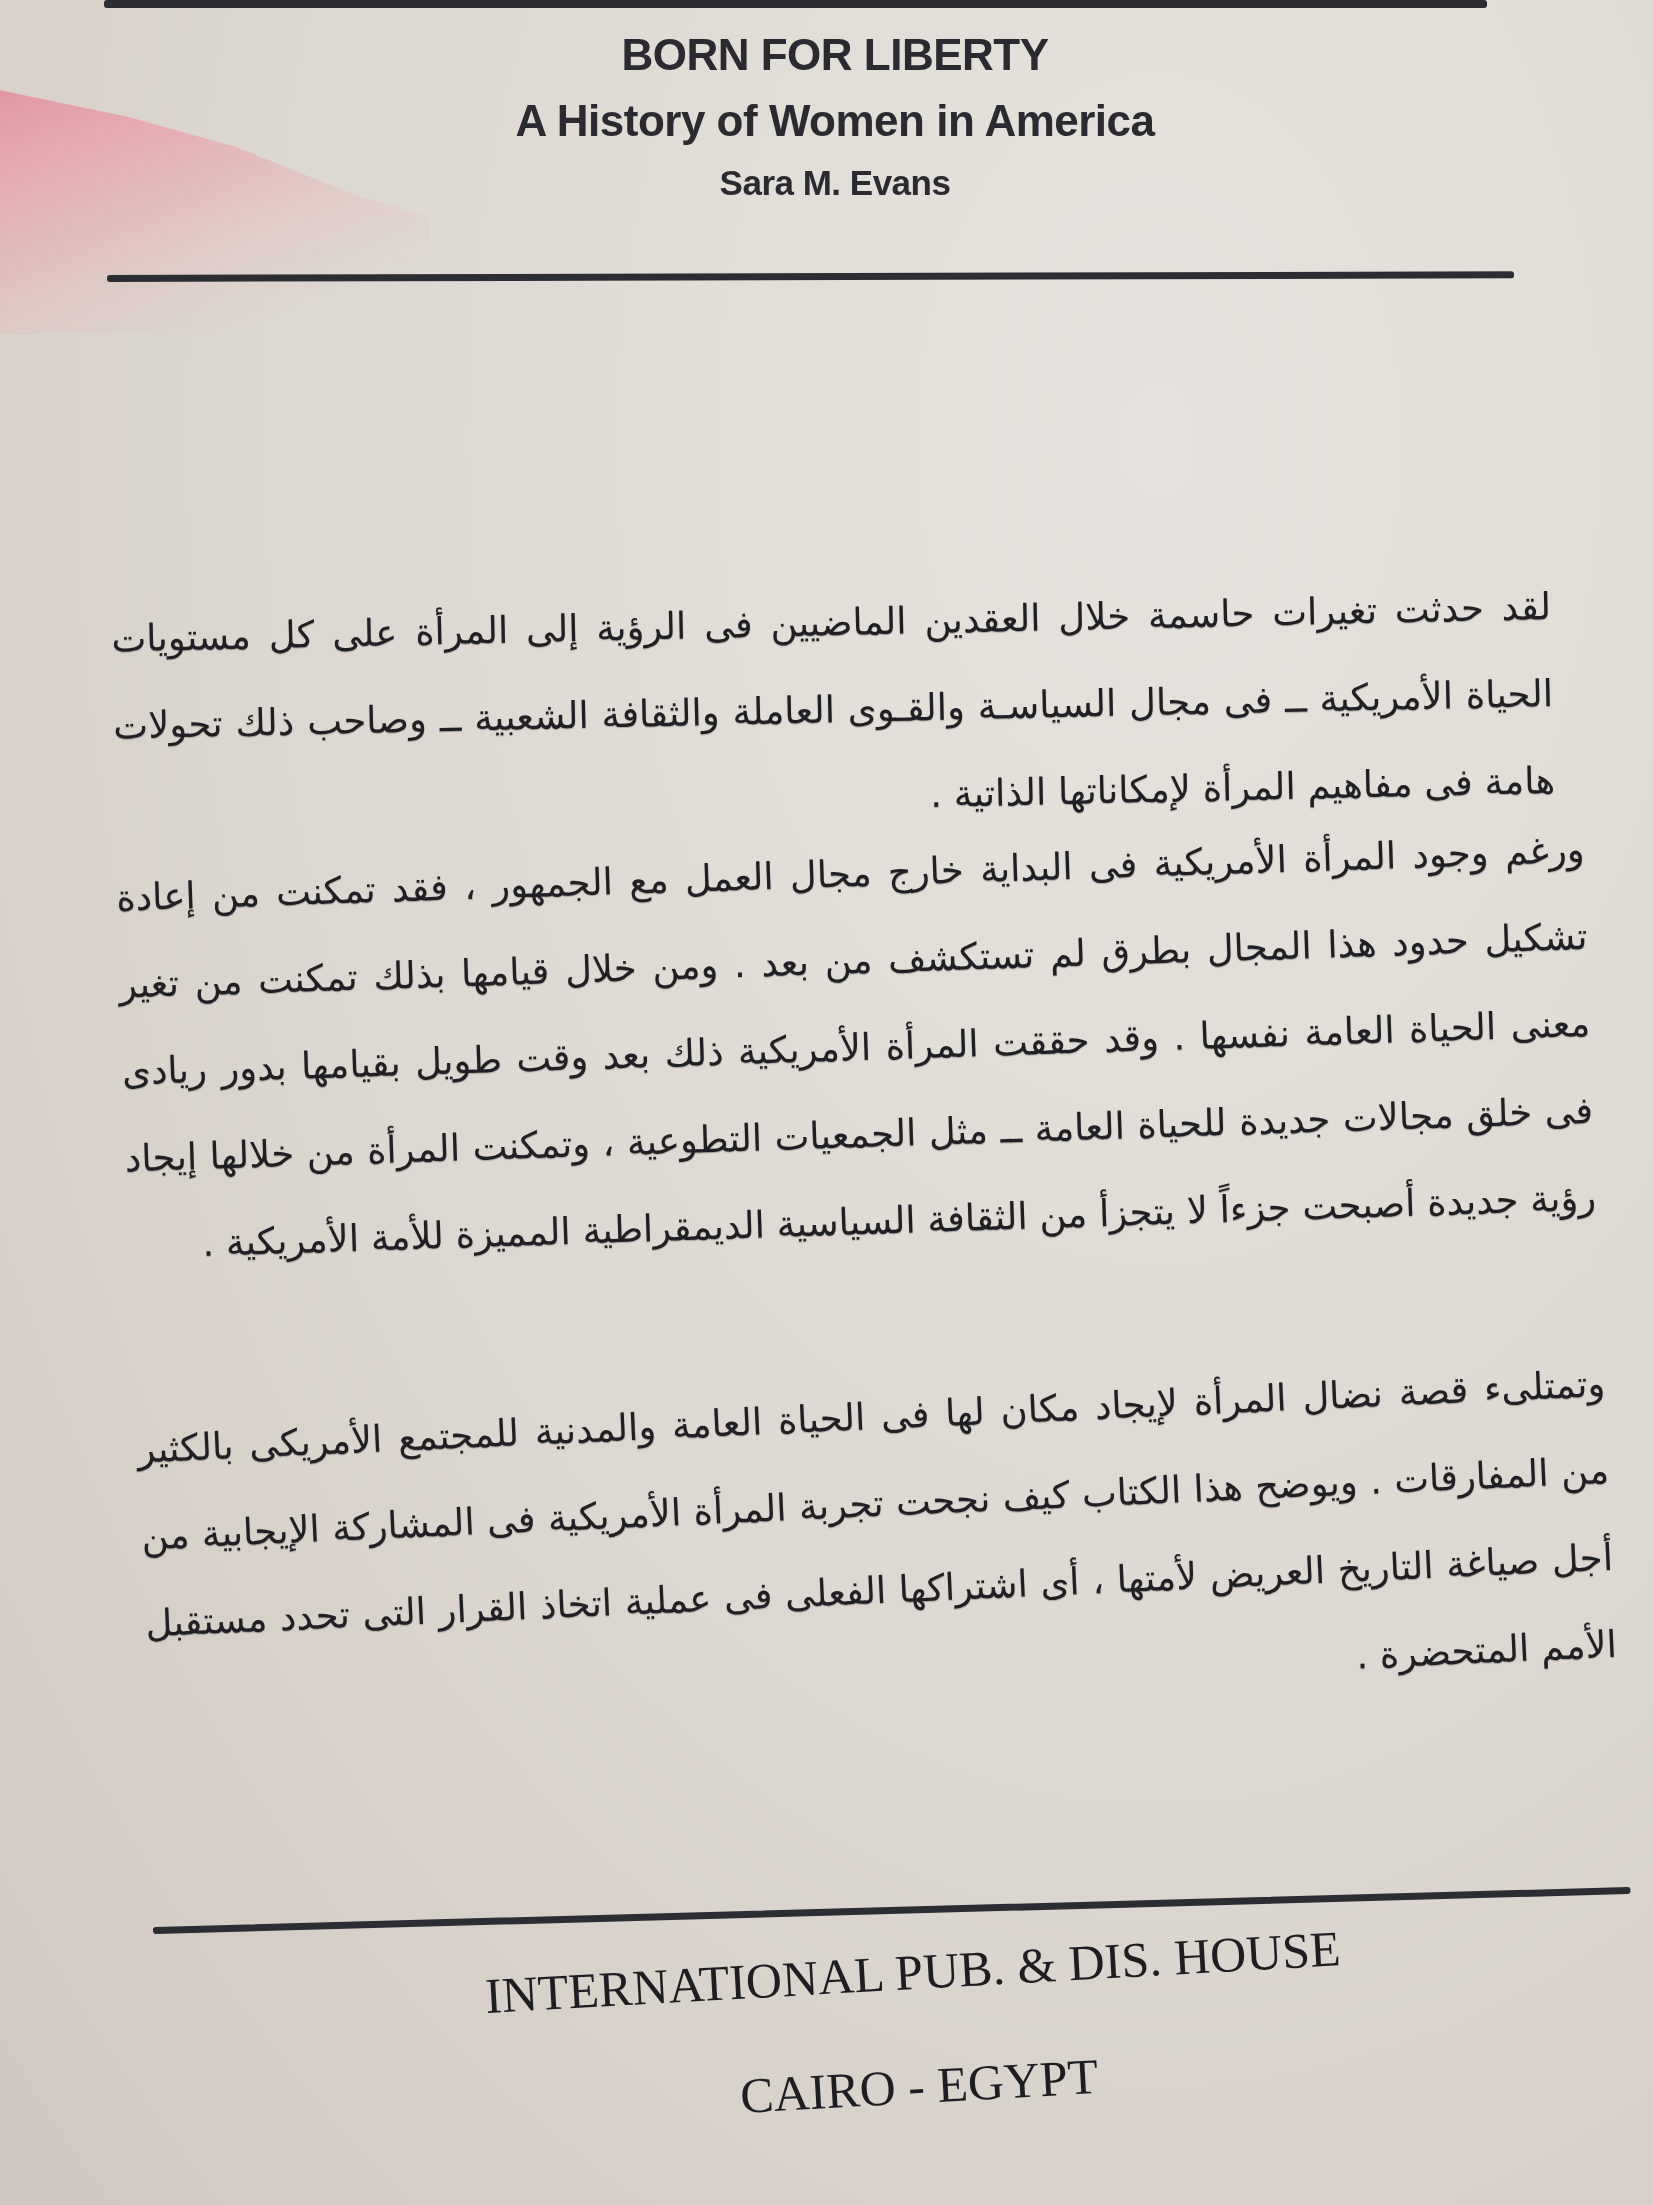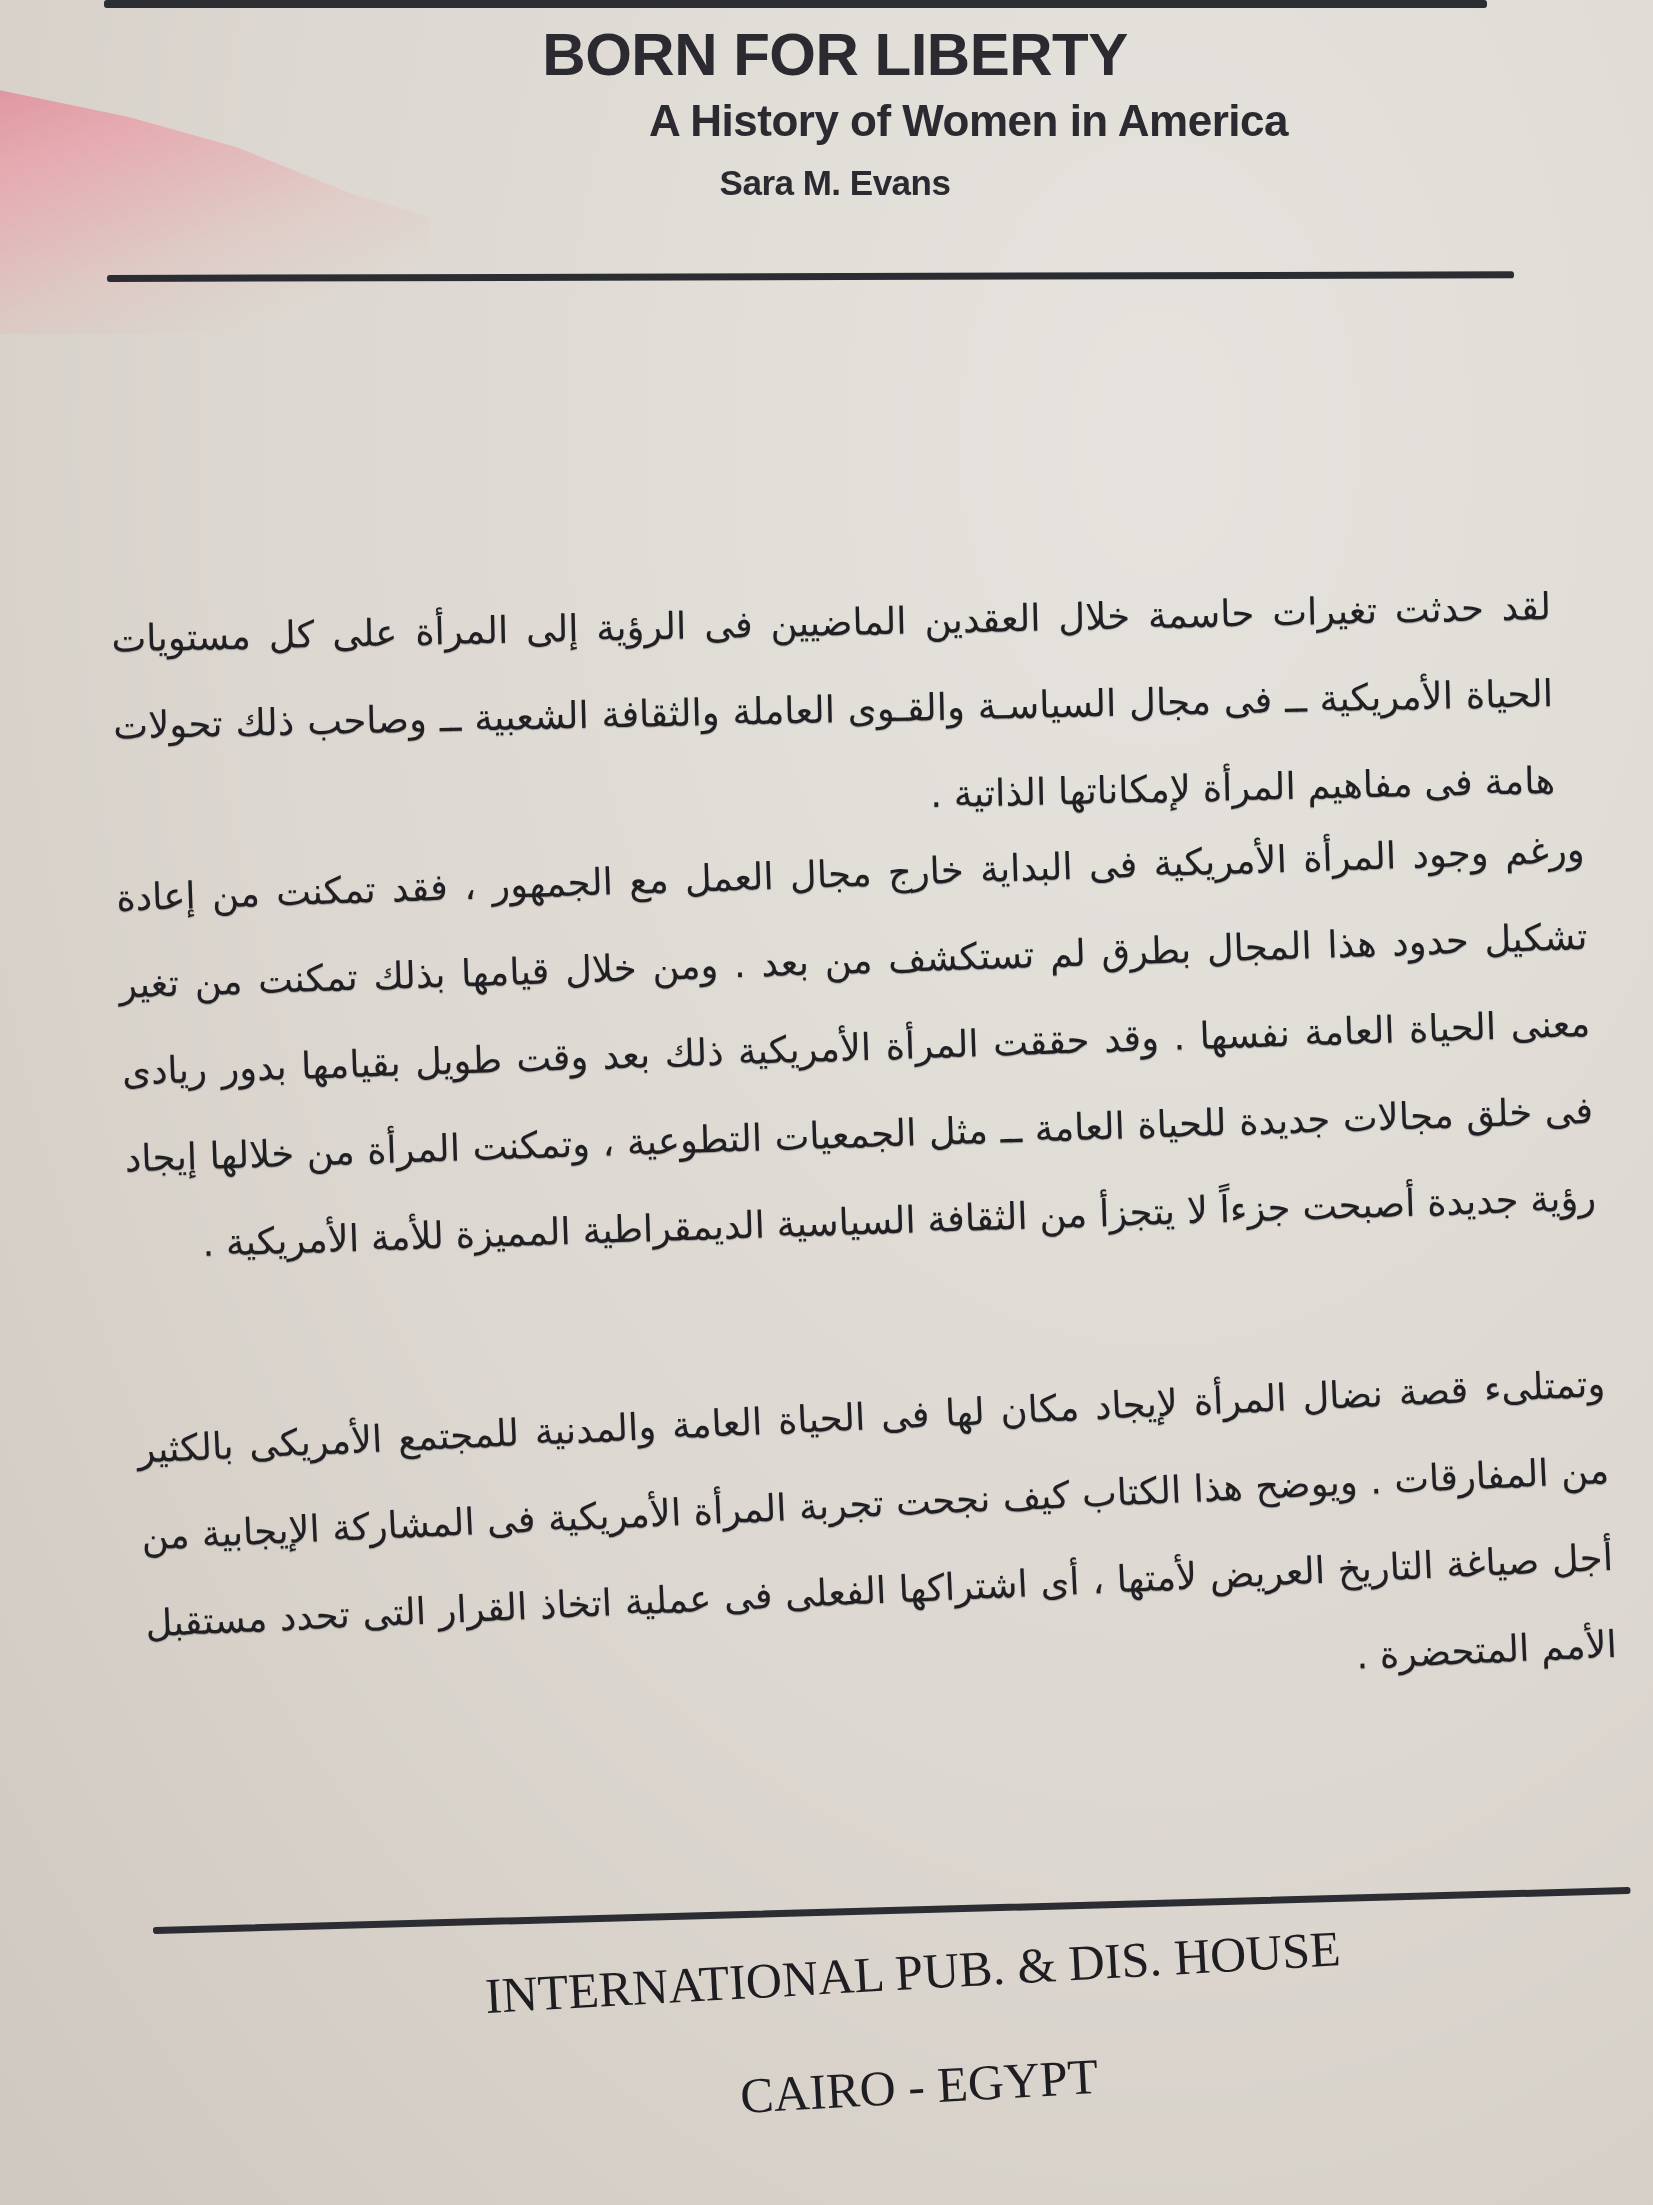--- a/index.html
+++ b/index.html
@@ -42,22 +42,22 @@
     .header {
       position: absolute;
       left: 382px; top: 19px;
       width: 906px;
       text-align: center;
       font-family: "Liberation Sans", sans-serif;
       font-weight: bold;
       color: #2a2a30;
       letter-spacing: -0.5px;
     }
-    .title-en { font-size: 60px; line-height: 52px; margin-top: 9.5px; }
-    .subtitle-en { font-size: 44px; line-height: 52px; margin-top: 14.3px; text-align: right; }
+    .title-en { font-size: 44px; line-height: 52px; margin-top: 9.5px; }
+    .subtitle-en { font-size: 44px; line-height: 52px; margin-top: 14.3px; }
     .author-en { font-size: 35px; line-height: 43px; margin-top: 14.3px; }
 
     .section-heading {
       position: absolute;
       left: 620px; top: 382px;
       width: 429px;
       text-align: center;
       direction: rtl;
       font-family: "DejaVu Sans", sans-serif;
       font-weight: bold;

